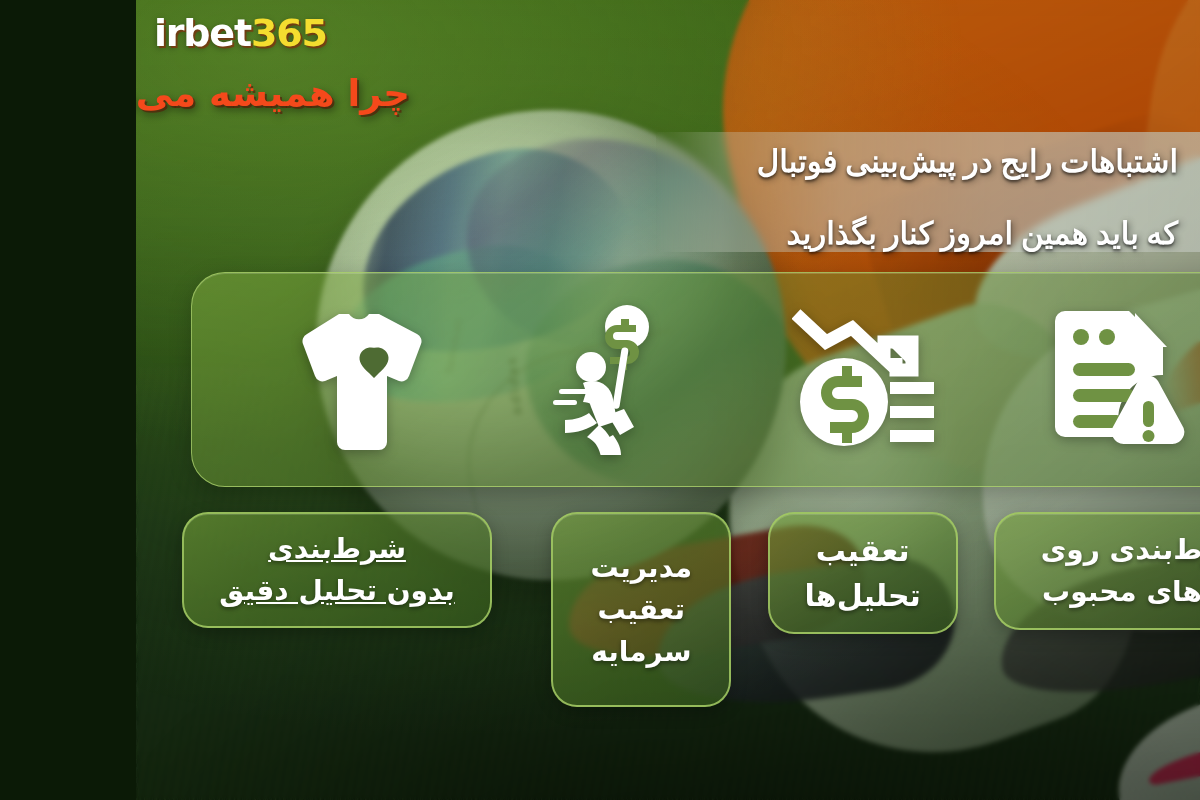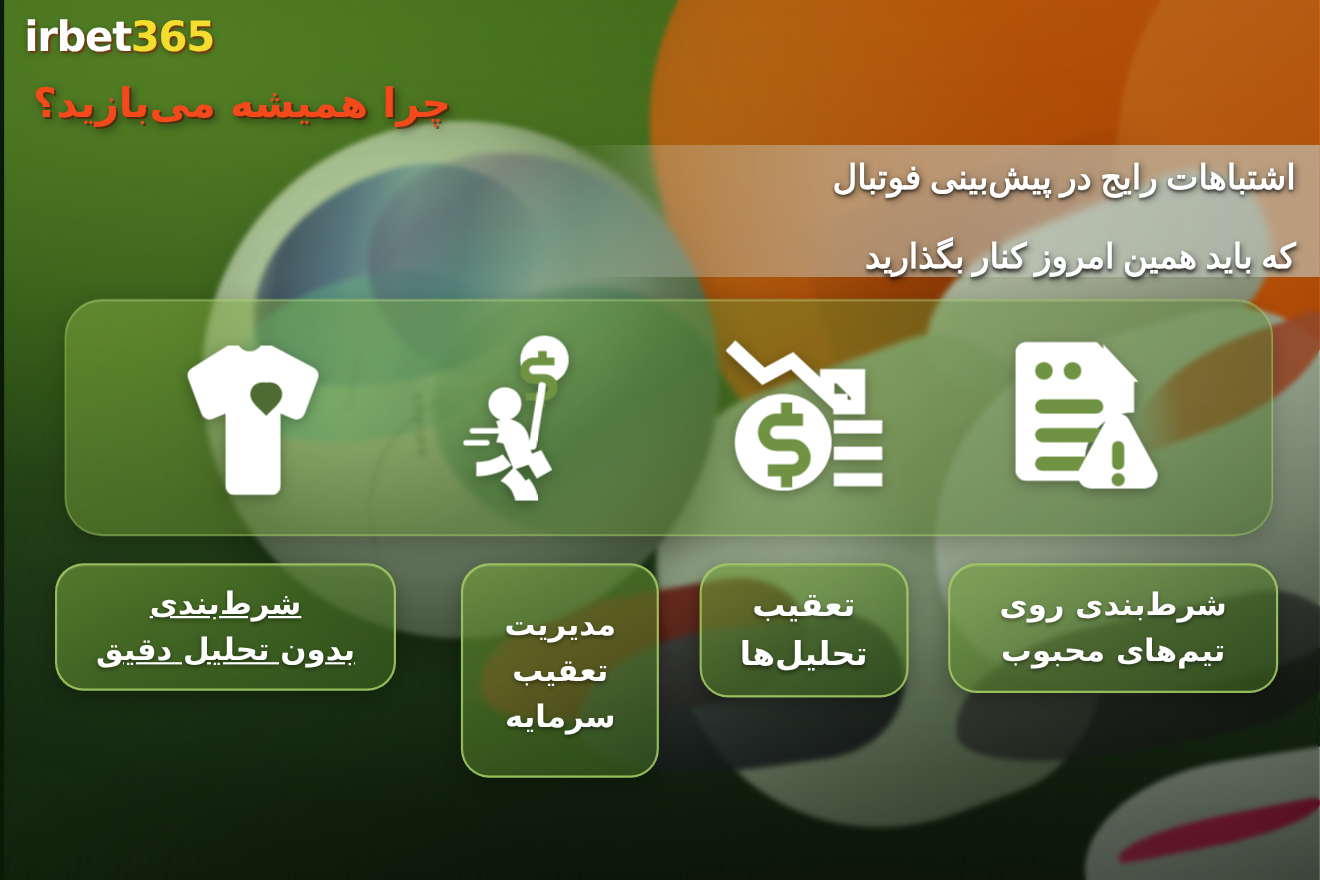--- a/index.html
+++ b/index.html
@@ -7,21 +7,21 @@
 
   html, body {
     width:1200px; height:800px;
     overflow:hidden;
     background:#0b1a06;
     font-family:"DejaVu Sans", sans-serif;
   }
 
   #poster {
     position:relative;
-    width:1196px; height:800px;
+    width:1064px; height:800px;
     overflow:hidden;
     isolation:isolate;
     padding-left:30px;
   }
 
   
   .bg { position:absolute; inset:0; overflow:hidden; }
 
   
   .bg-grass {

